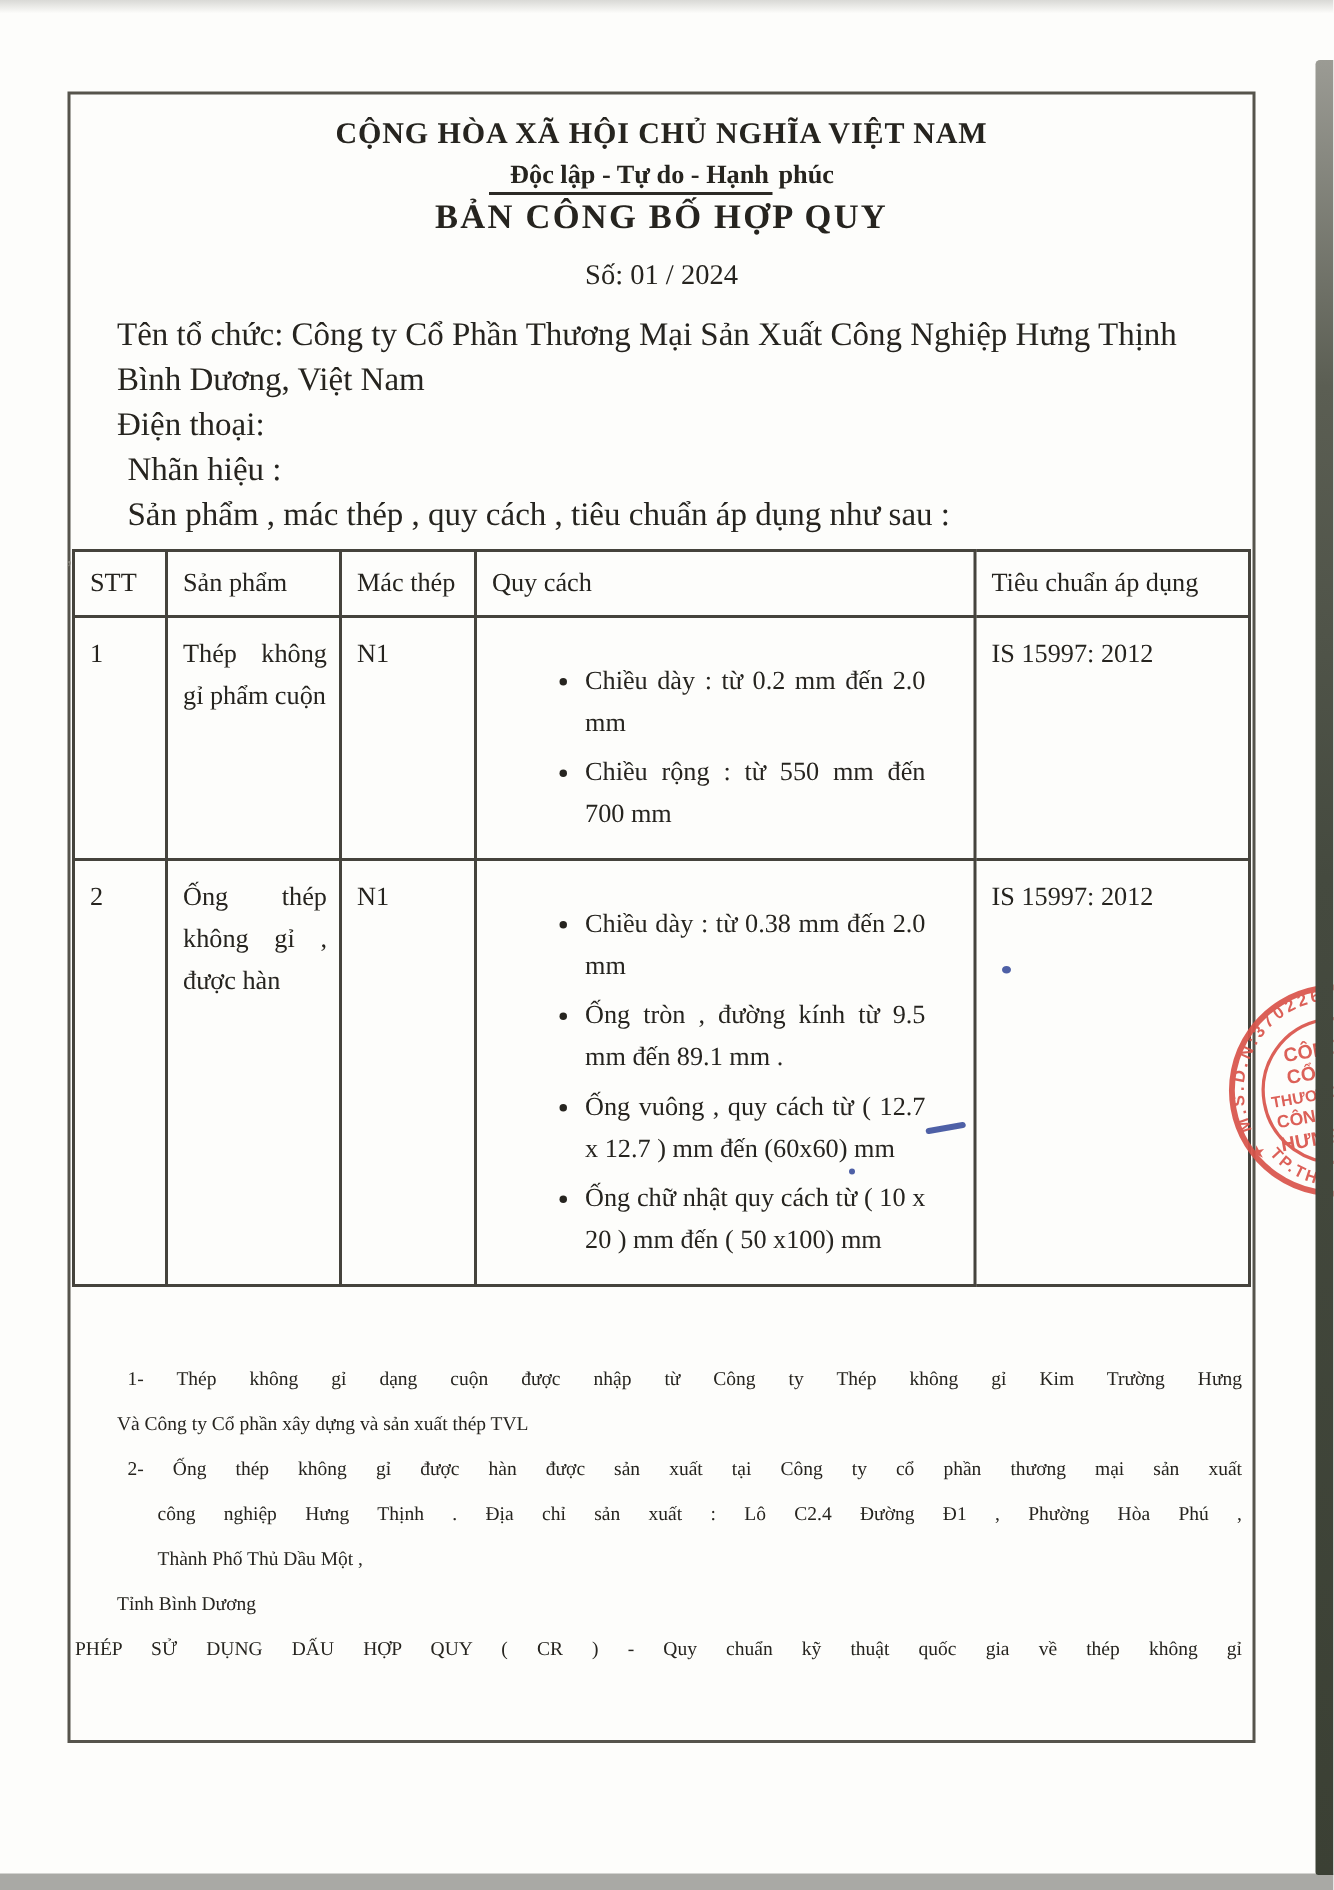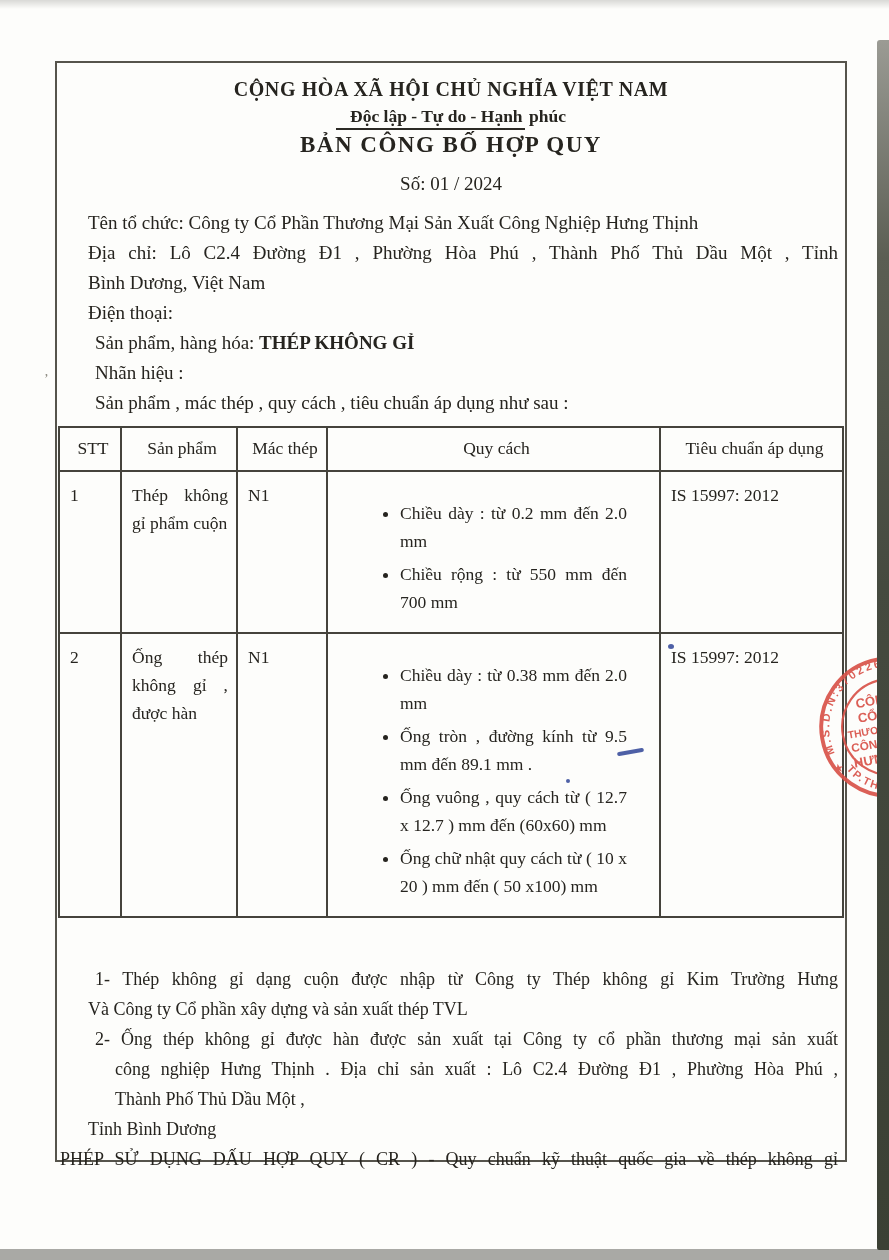--- a/index.html
+++ b/index.html
@@ -9,55 +9,55 @@
     font-family:"Liberation Serif","DejaVu Serif",serif;
     color:#26241f;
     -webkit-font-smoothing:antialiased;
   }
   .top-shade{position:absolute;left:0;top:0;width:889px;height:9px;
     background:linear-gradient(180deg,#d9d9d6 0%,rgba(250,250,248,0) 100%);}
   .bottom-shade{position:absolute;left:0;bottom:0;width:889px;height:11px;background:#a9a9a5;}
   .right-band{position:absolute;top:40px;right:0;width:12px;height:1210px;z-index:6;
     background:linear-gradient(180deg,#9b9b94 0%,#5b5e53 18%,#454a3f 45%,#3b4034 100%);
     border-radius:3px 0 0 2px;}
-  .frame{position:absolute;left:55px;top:61px;width:792px;height:1101px;
+  .frame{position:absolute;left:45px;top:61px;width:792px;height:1101px;
     border:2px solid #56544c;box-sizing:border-box;background:transparent;z-index:1;}
 
   
   .nat-title{margin-top:13px;height:26px;line-height:26px;text-align:center;
     font-weight:bold;font-size:20px;letter-spacing:.6px;}
   .motto{margin-top:2px;height:26px;line-height:24px;text-align:center;font-weight:bold;font-size:17.5px;}
   .motto .u{border-bottom:2.5px solid #2c2a25;padding:0 2px 2px 14px;text-align:right;}
   .doc-title{height:30px;line-height:30px;text-align:center;
     font-weight:bold;font-size:23px;letter-spacing:1.5px;}
   .doc-no{margin-top:12px;height:24px;line-height:24px;text-align:center;font-size:19px;}
 
   
-  .info{margin-top:12px;font-size:19px;}
+  .info{margin-top:12px;font-size:22px;}
   .iline{height:30px;line-height:30px;margin-left:31px;width:752px;white-space:nowrap;}
   .iline.ind{margin-left:38px;}
   .iline.just{white-space:normal;text-align:justify;text-align-last:justify;width:750px;}
   .bold{font-weight:bold;}
 
   
   table.spec{border-collapse:collapse;margin-top:8px;margin-left:1px;width:784px;
     font-size:17.5px;table-layout:fixed;}
   table.spec td,table.spec th{border:2px solid #45433c;vertical-align:top;
     font-weight:normal;text-align:left;box-sizing:border-box;}
-  table.spec th{height:44px;padding:8px 4px 0 10px;line-height:24px;text-align:center;}
+  table.spec th{height:44px;padding:8px 4px 0 10px;line-height:24px;}
   th.c,td.c{text-align:center;padding-left:0;}
   td.cell{padding:9px 8px 0 10px;line-height:28px;}
   td.cell.jt{text-align:justify;}
   tr.r1 td{height:94px;}
   tr.r2 td{height:240px;}
   ul.specs{margin:16px;padding:2px 4px 0 46px;}
   ul.specs li{line-height:28px;margin-bottom:5px;text-align:justify;padding-right:4px;}
 
   
-  .notes{margin-top:46px;font-size:18px;}
+  .notes{margin-top:46px;font-size:13px;}
   .nline{height:30px;line-height:30px;overflow:visible;white-space:nowrap;}
   .nline.jl{white-space:normal;text-align:justify;text-align-last:justify;}
   .ml31{margin-left:31px;} .ml38{margin-left:38px;width:743px;}
   .ml58{margin-left:58px;width:723px;} .ml3{margin-left:3px;width:778px;}
 
   
   .stamp{position:absolute;left:803px;top:640px;width:174px;height:174px;z-index:4;opacity:.92;}
   
   .ink{position:absolute;background:#2f4496;border-radius:2px;opacity:.85;z-index:3;}
   .ink.dash{width:27px;height:4px;transform:rotate(-10deg);}
@@ -75,24 +75,22 @@
 <div class="frame">
 
   <div class="nat-title">CỘNG HÒA XÃ HỘI CHỦ NGHĨA VIỆT NAM</div>
   <div class="motto"><span class="u"><span>Độc lập - Tự do - Hạnh</span></span><span> phúc</span></div>
 
   <div class="doc-title">BẢN CÔNG BỐ HỢP QUY</div>
   <div class="doc-no">Số: 01 / 2024</div>
 
   <div class="info">
     <div class="iline">Tên tổ chức: Công ty Cổ Phần Thương Mại Sản Xuất Công Nghiệp Hưng Thịnh</div>
-    <div class="iline just">Địa chỉ: Lô C2.4 Đường Đ1 , Phường Hòa Phú , Thành Phố Thủ Dầu Một , Tỉnh</div>
     <div class="iline">Bình Dương, Việt Nam</div>
     <div class="iline">Điện thoại:</div>
-    <div class="iline ind"><span>Sản phẩm, hàng hóa: </span><span class="bold">THÉP KHÔNG GỈ</span></div>
     <div class="iline ind">Nhãn hiệu :</div>
     <div class="iline ind">Sản phẩm , mác thép , quy cách , tiêu chuẩn áp dụng như sau :</div>
   </div>
 
   <table class="spec">
     <colgroup>
       <col style="width:62px">
         <col style="width:116px">
         <col style="width:90px">
       <col style="width:333px">

